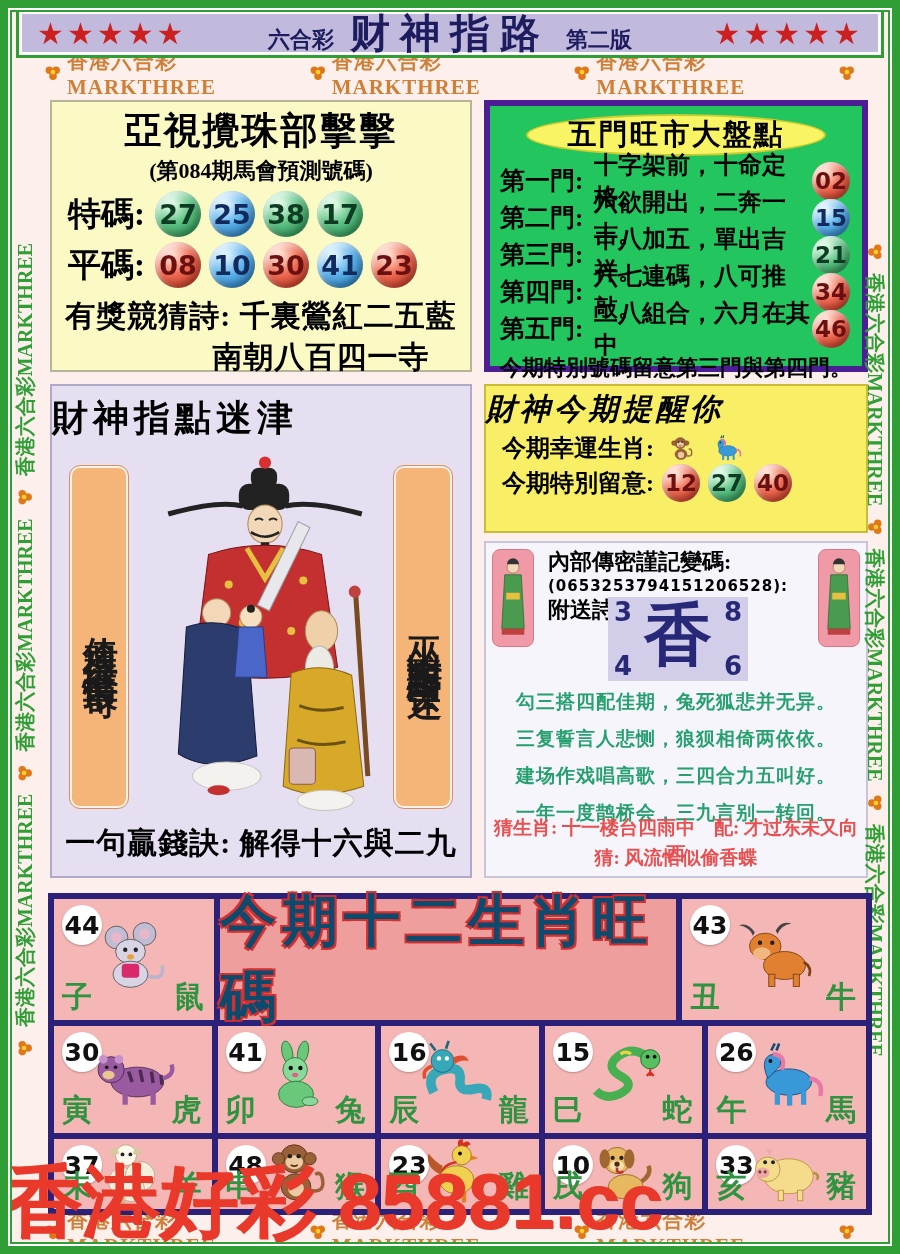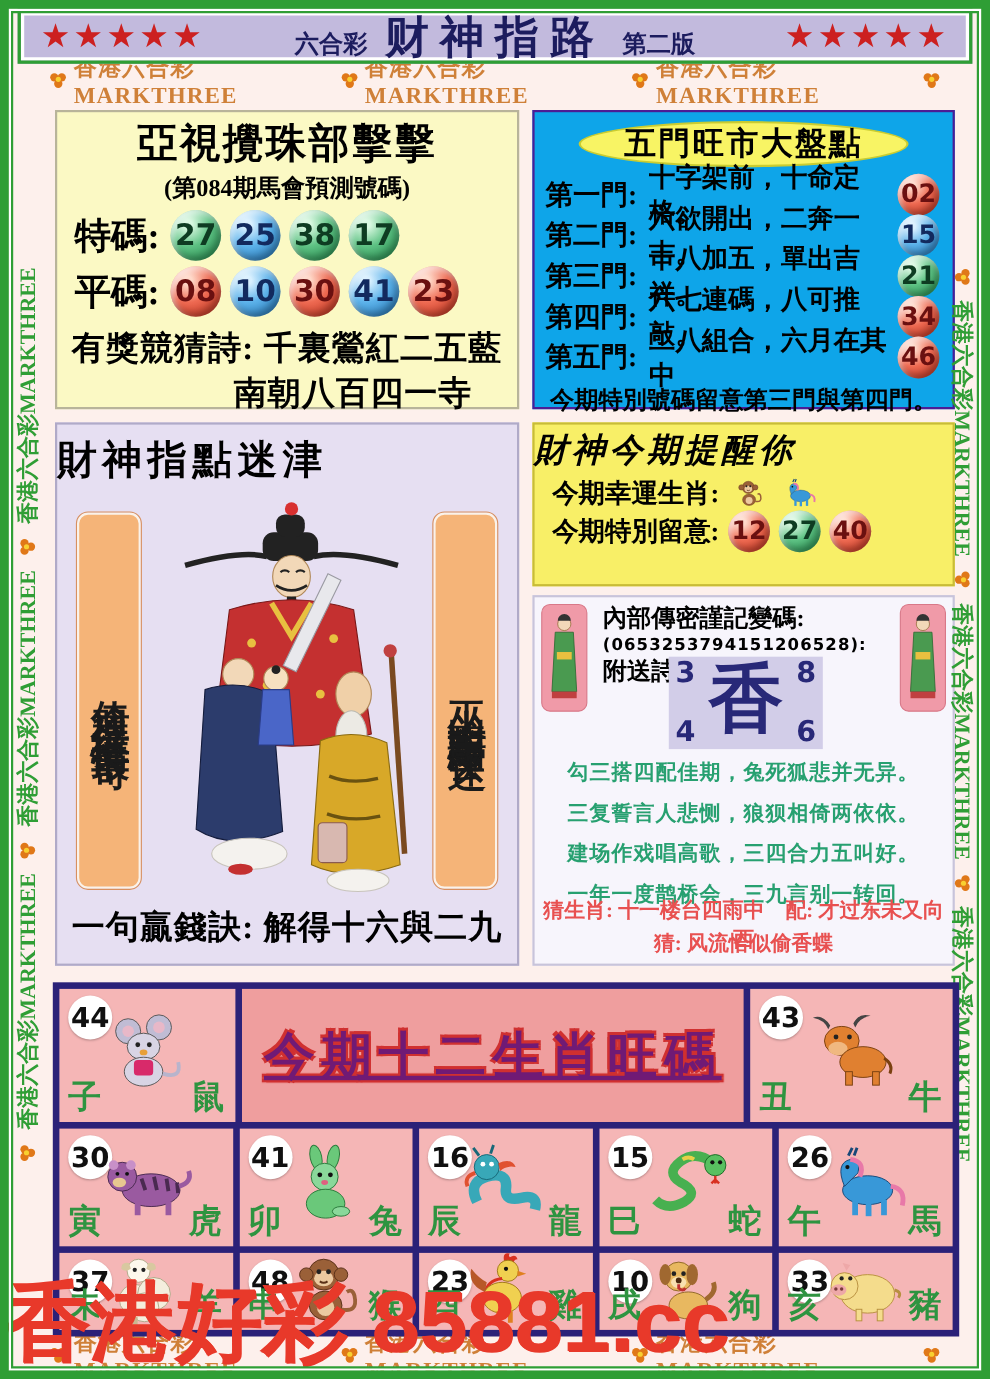--- a/index.html
+++ b/index.html
@@ -52,21 +52,21 @@
   .box2{left:50px;top:384px;width:422px;height:494px;background:#e6dff2;border:2px solid #b0aac8;}
   .box2 .t{font-size:36px;font-weight:bold;text-align:left;margin-top:8px;letter-spacing:5px;}
   .couplet{position:absolute;width:54px;height:338px;top:80px;background:#f5b478;border:2px solid #faf2ea;
            outline:1px solid #d89060;border-radius:10px;writing-mode:vertical-rl;text-orientation:upright;
            font-size:35px;font-weight:bold;color:#1a1a1a;display:flex;align-items:center;justify-content:center;
            letter-spacing:8px;}
   .couplet.l{left:18px;} .couplet.r{right:18px;}
   .painting{position:absolute;left:86px;top:66px;width:252px;height:366px;}
   .winline{position:absolute;bottom:12px;width:100%;text-align:center;font-size:30px;font-weight:bold;letter-spacing:1px;}
   
-  .box3{left:484px;top:100px;width:384px;height:272px;background:#0ea5e9;border:2px solid #4c1d95;}
+  .box3{left:484px;top:100px;width:384px;height:272px;background:#22c55e;border:6px solid #4c1d95;}
   .oval{width:300px;height:42px;margin:8px auto 6px;background:#f8f464;border:2px solid #cacc30;border-radius:50%;
         display:flex;align-items:center;justify-content:center;font-size:29px;font-weight:bold;letter-spacing:2px;box-sizing:border-box;}
   .door-row{display:flex;align-items:center;padding:0 12px 0 10px;height:37px;font-weight:bold;}
   .door-label{font-size:25px;width:94px;flex:0 0 auto;}
   .door-text{font-size:24px;flex:1;letter-spacing:0px;}
   .note{text-align:center;font-size:22px;font-weight:bold;margin-top:6px;}
   
   .box4{left:484px;top:384px;width:384px;height:149px;background:#f8ef67;border:2px solid #c8bc38;}
   .box4 .t{font-size:30px;font-weight:bold;text-align:left;margin-top:3px;letter-spacing:4px;font-style:italic;}
   .b4-row{display:flex;align-items:center;padding-left:16px;height:35px;font-size:24px;font-weight:bold;gap:8px;}
@@ -90,22 +90,22 @@
   .riddle1{position:absolute;top:272px;width:100%;text-align:center;color:#e85050;font-weight:bold;font-size:19px;}
   .riddle2{position:absolute;top:302px;width:100%;text-align:center;color:#e85050;font-weight:bold;font-size:19px;}
   
   .grid{position:absolute;left:48px;top:893px;width:824px;height:322px;background:#2b2178;padding:6px;box-sizing:border-box;z-index:6;}
   .grid-inner{display:flex;flex-direction:column;gap:6px;height:100%;}
   .grow{display:flex;gap:6px;}
   .grow.r1{height:121px;flex:0 0 auto;} .grow.r2{height:107px;flex:0 0 auto;} .grow.r3{flex:1;}
   .cell{position:relative;background:#f5b6b6;overflow:hidden;flex:1;}
   .cell.rat-cell{flex:0 0 160px;} .cell.ox-cell{flex:0 0 184px;}
   .banner-cell{flex:1;background:#ef9e9e;display:flex;align-items:center;justify-content:center;}
-  .banner-text{font-size:46px;font-weight:bold;color:#701a75;letter-spacing:6px;
-    text-shadow:2px 2px 0 #d03030,-2px -2px 0 #d03030,2px -2px 0 #d03030,-2px 2px 0 #d03030;text-decoration:underline;}
+  .banner-text{font-size:56px;font-weight:bold;color:#0c4a6e;letter-spacing:6px;
+    text-shadow:2px 2px 0 #d03030,-2px -2px 0 #d03030,2px -2px 0 #d03030,-2px 2px 0 #d03030;}
   .cell .num{position:absolute;left:8px;top:6px;width:40px;height:40px;background:#fff;border-radius:50%;
              display:flex;align-items:center;justify-content:center;font-weight:bold;font-size:25px;color:#101010;
              font-family:"DejaVu Sans",sans-serif;box-shadow:0 1px 2px rgba(0,0,0,.25);}
   .cell .branch{position:absolute;left:8px;bottom:2px;font-size:30px;font-weight:bold;color:#2e9440;}
   .cell .animal-char{position:absolute;right:10px;bottom:2px;font-size:30px;font-weight:bold;color:#2e9440;}
   .cell svg.animal{position:absolute;left:50%;top:46%;transform:translate(-50%,-50%);width:90px;height:70px;}
   
   .watermark{position:absolute;left:4px;top:1150px;font-size:78px;font-weight:bold;color:#e8392a;
              white-space:nowrap;z-index:40;font-family:"Liberation Sans","DejaVu Sans",sans-serif;
              text-shadow:1px 1px 0 #e8392a;}

